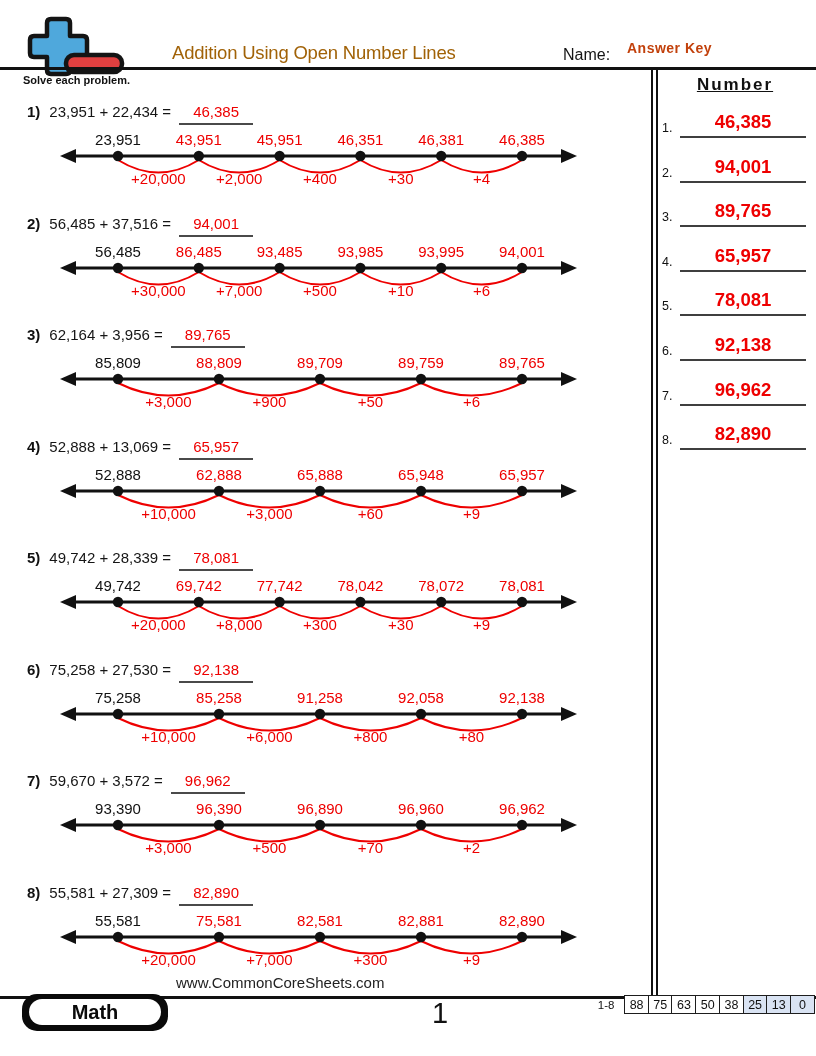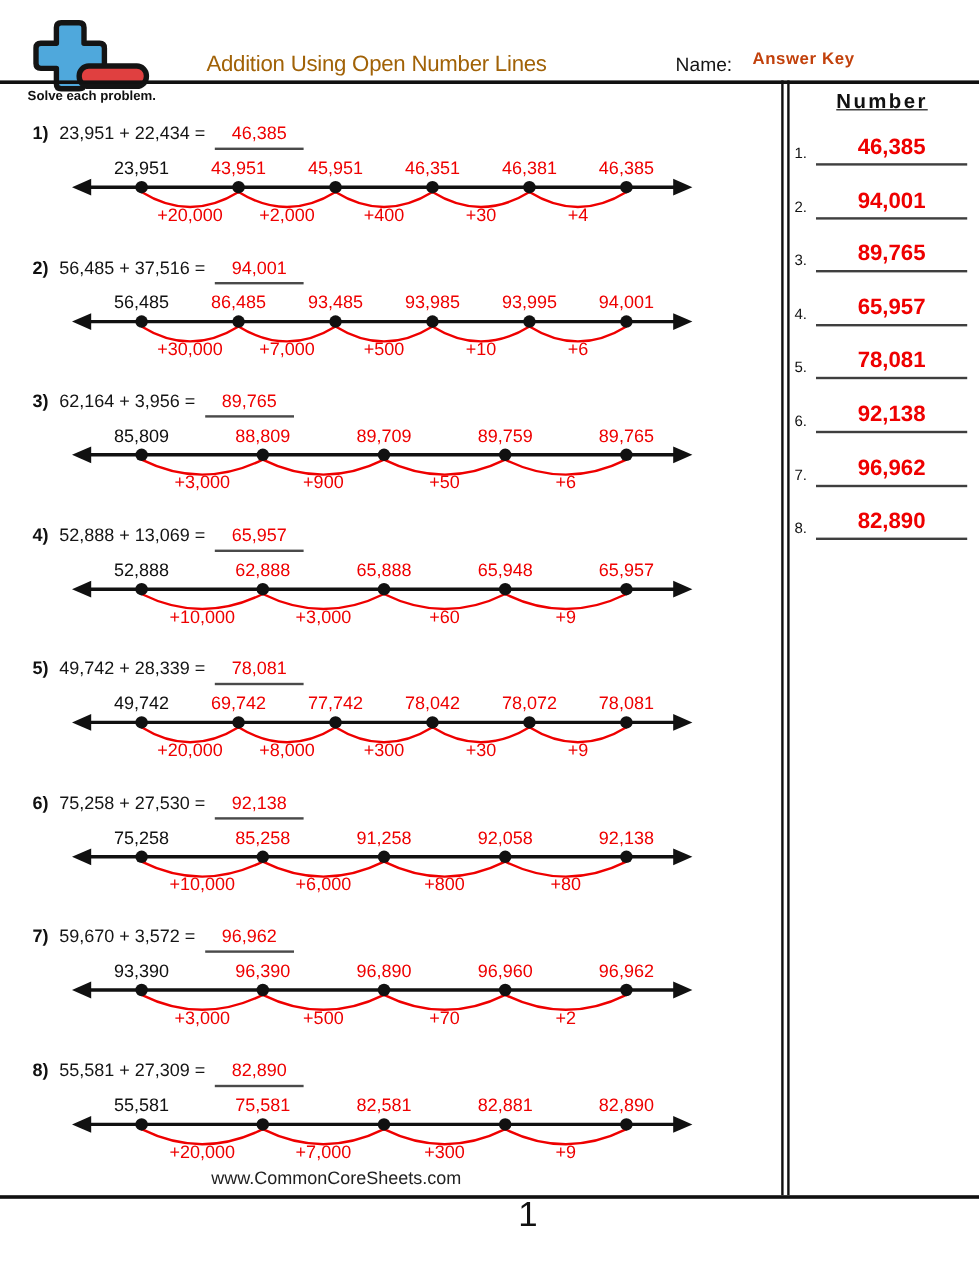--- a/index.html
+++ b/index.html
@@ -351,16 +351,32 @@
           <span class="ai-val">96,962</span>
         </div>
         <div class="answer-item" style="top: 353.2px;">
           <span class="ai-num">8.</span>
           <span class="ai-val">82,890</span>
         </div>
       </div>
   </div>
 
   <div class="footer-rule"></div>
+  <div class="math-badge">
+    <div class="math-badge-inner">Math</div>
+  </div>
   <div class="site-text">www.CommonCoreSheets.com</div>
   <div class="page-number">1</div>
+  <div class="score-strip">
+    <span class="score-range">1-8</span>
+    <span class="score-cells" id="score-cells">
+        <div class="score-cell">88</div>
+        <div class="score-cell">75</div>
+        <div class="score-cell">63</div>
+        <div class="score-cell">50</div>
+        <div class="score-cell">38</div>
+        <div class="score-cell shaded">25</div>
+        <div class="score-cell shaded">13</div>
+        <div class="score-cell shaded">0</div>
+      </span>
+  </div>
 
 </div>
 
 </body></html>

